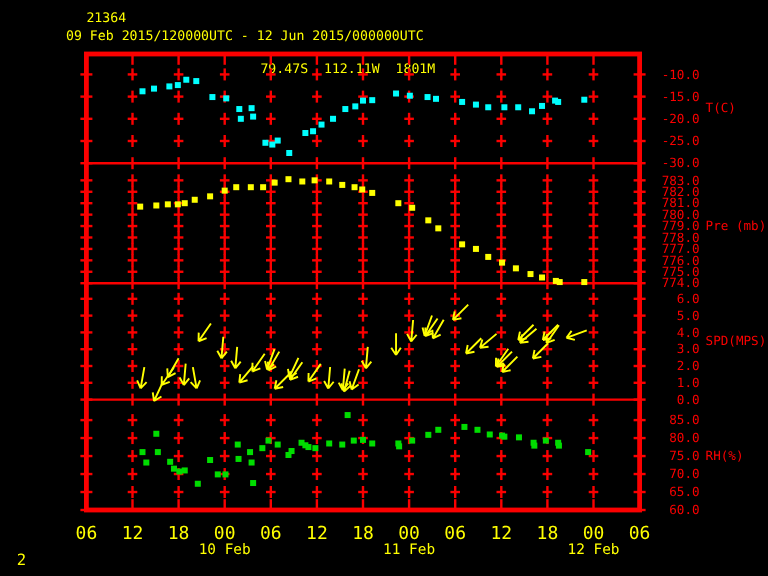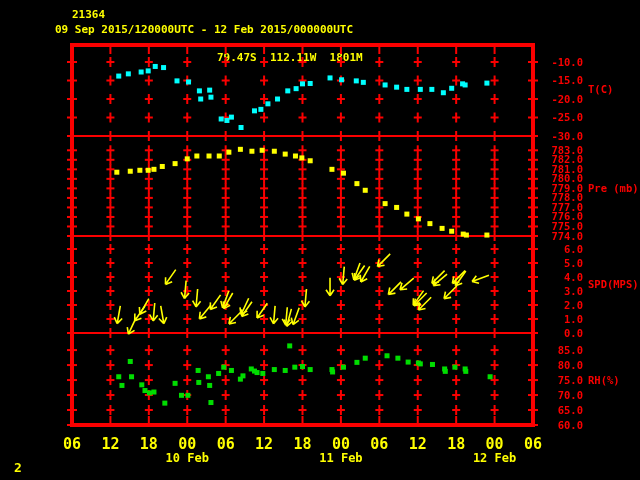--- a/index.html
+++ b/index.html
@@ -1,32 +1,32 @@
 <!DOCTYPE html>
 <html><head>
 <meta charset="utf-8">
 <style>
   html,body{margin:0;padding:0;background:#000;}
   #screen{position:relative;width:640px;height:480px;background:#000;overflow:hidden;
-          font-family:"DejaVu Sans Mono","Liberation Mono",monospace;font-weight:bold;}
+          font-family:"DejaVu Sans Mono","Liberation Mono",monospace;}
   .ytext{position:absolute;color:#ffff00;font-size:11px;white-space:pre;line-height:12px;}
   #station{left:72px;top:9px;}
   #location{left:217px;top:9px;margin-top:43px;}
   #period{left:55px;top:24px;}
   #pagenum{left:14px;top:462px;font-size:13px;}
   svg{position:absolute;left:0;top:0;}
   text{font-family:"DejaVu Sans Mono","Liberation Mono",monospace;}
 </style>
 </head>
 <body>
 
 <div id="screen">
   <div id="station" class="ytext">21364</div>
   <div id="location" class="ytext">79.47S  112.11W  1801M</div>
-  <div id="period" class="ytext">09 Sep 2015/120000UTC - 12 Feb 2015/000000UTC</div>
+  <div id="period" class="ytext">09 Feb 2015/120000UTC - 12 Jun 2015/000000UTC</div>
   <svg id="plot" width="640" height="480">
       <rect x="72" y="45" width="461" height="380" fill="none" stroke="#fb0000" stroke-width="4"></rect>
       <line x1="72" y1="136" x2="533" y2="136" stroke="#fb0000" stroke-width="2"></line>
       <line x1="72" y1="236" x2="533" y2="236" stroke="#fb0000" stroke-width="2"></line>
       <line x1="72" y1="333" x2="533" y2="333" stroke="#fb0000" stroke-width="2"></line>
       <line x1="110.41666666666666" y1="45" x2="110.41666666666666" y2="54" stroke="#fb0000" stroke-width="2"></line>
       <line x1="110.41666666666666" y1="416" x2="110.41666666666666" y2="425" stroke="#fb0000" stroke-width="2"></line>
       <line x1="110.41666666666666" y1="131" x2="110.41666666666666" y2="141" stroke="#fb0000" stroke-width="2"></line>
       <line x1="110.41666666666666" y1="231" x2="110.41666666666666" y2="241" stroke="#fb0000" stroke-width="2"></line>
       <line x1="110.41666666666666" y1="328" x2="110.41666666666666" y2="338" stroke="#fb0000" stroke-width="2"></line>

